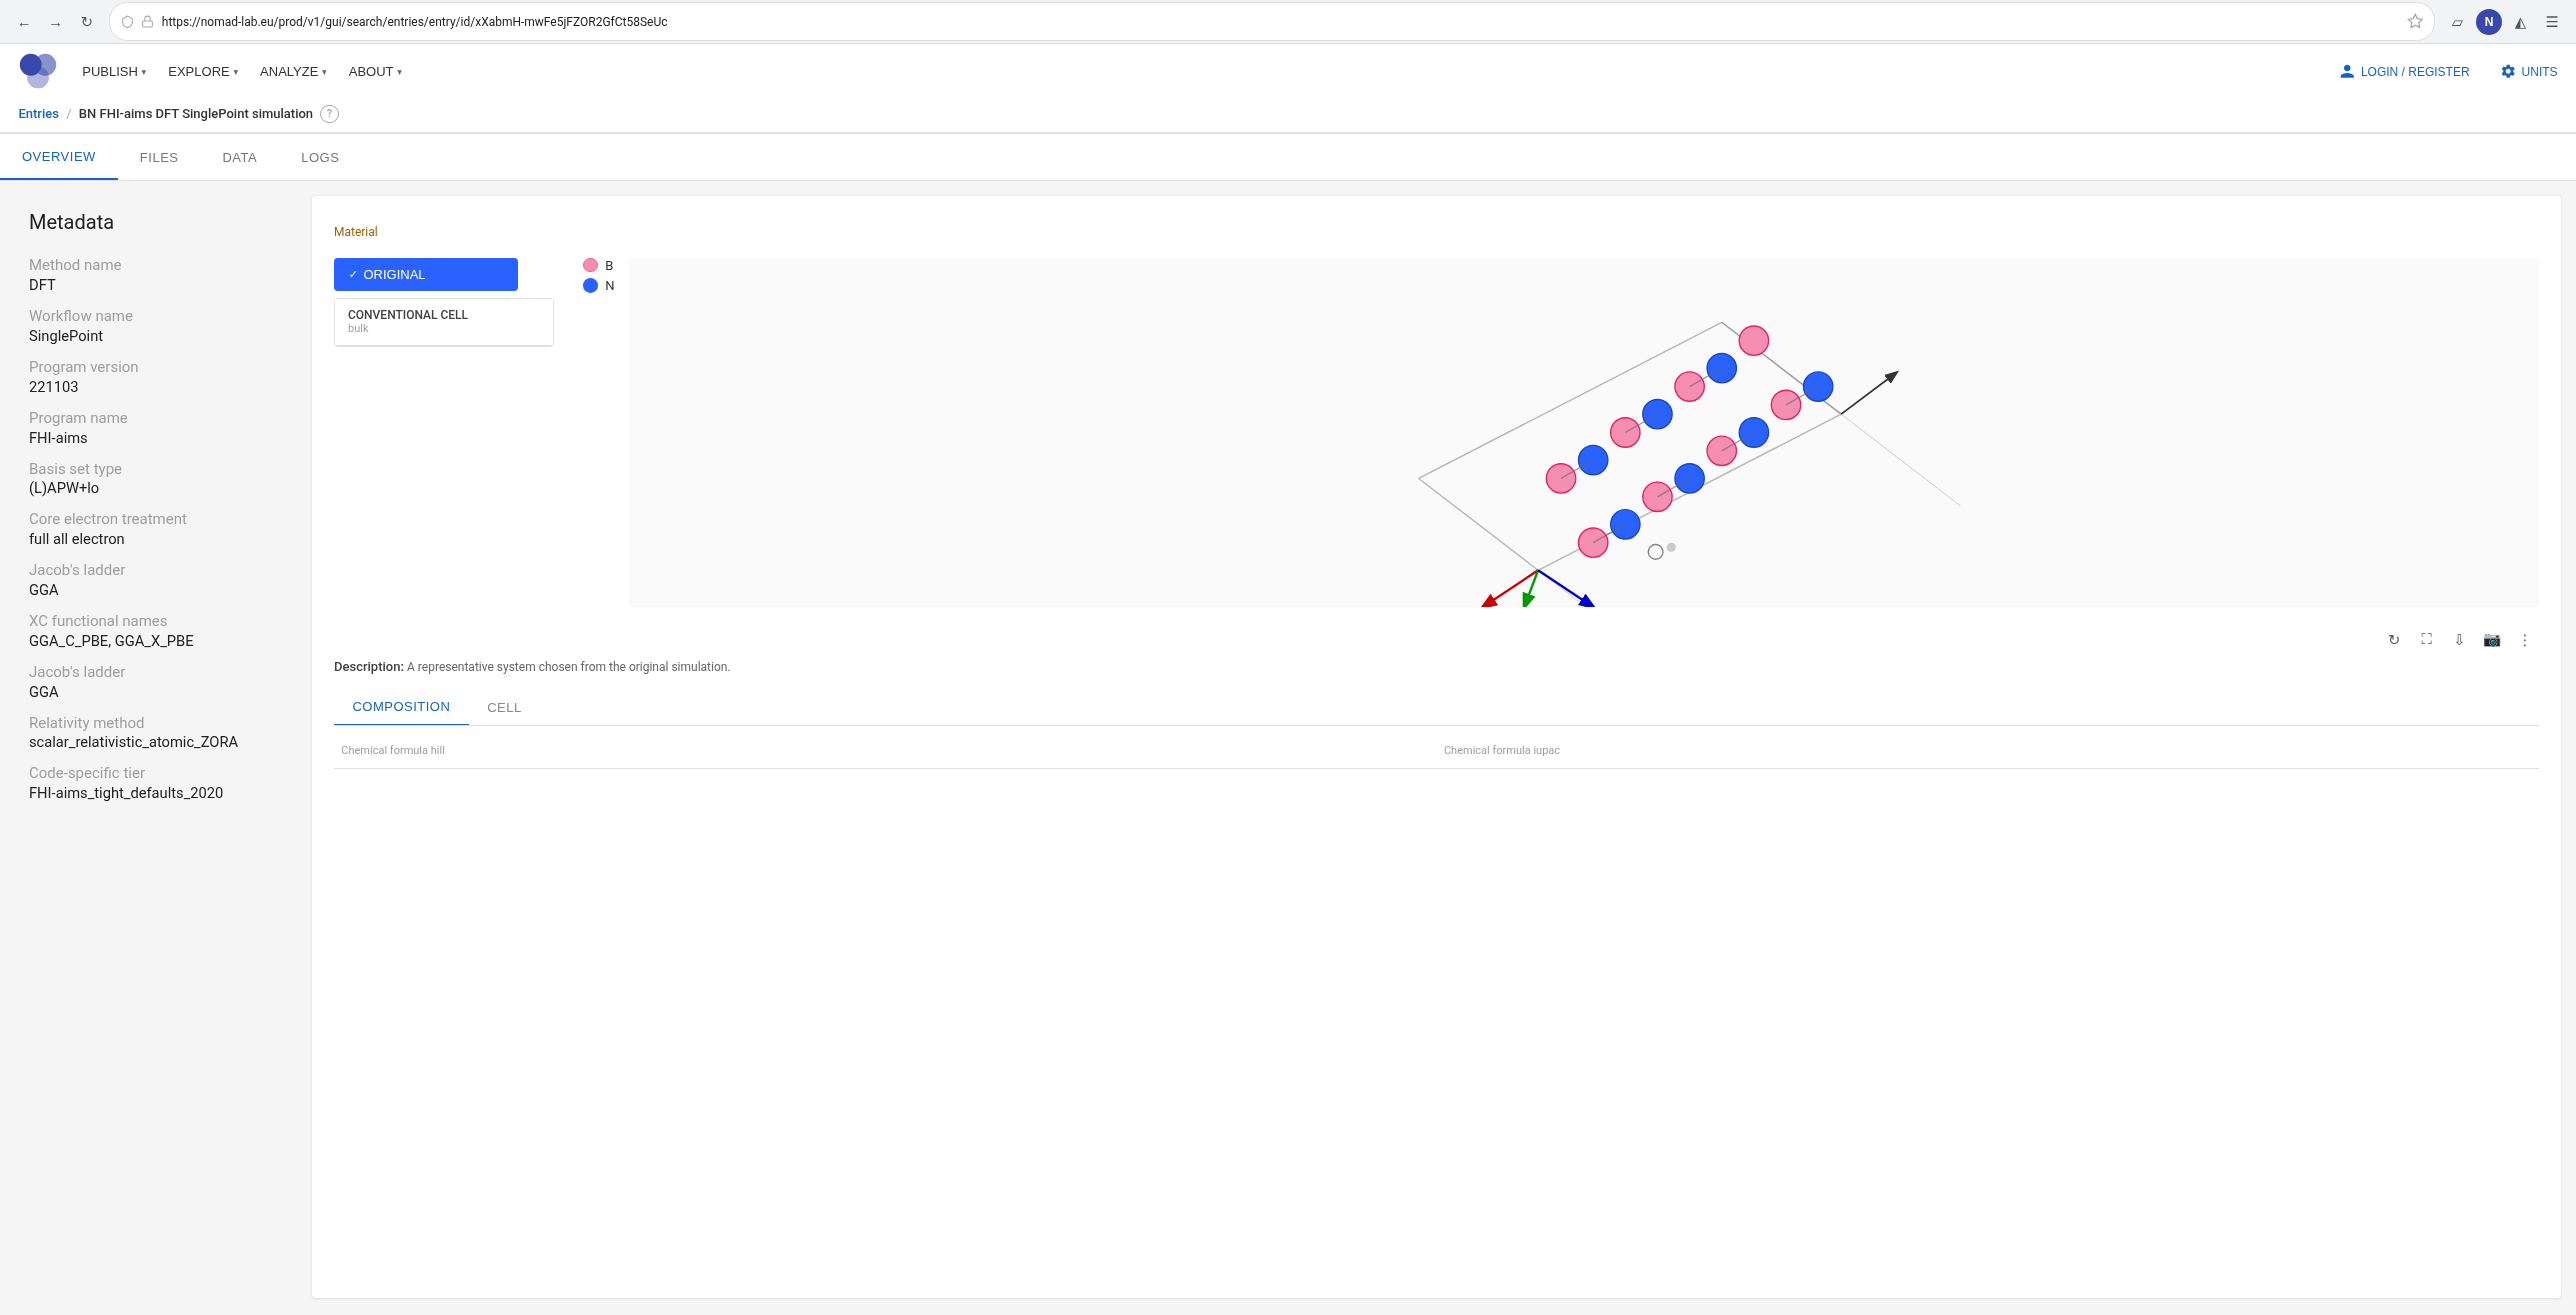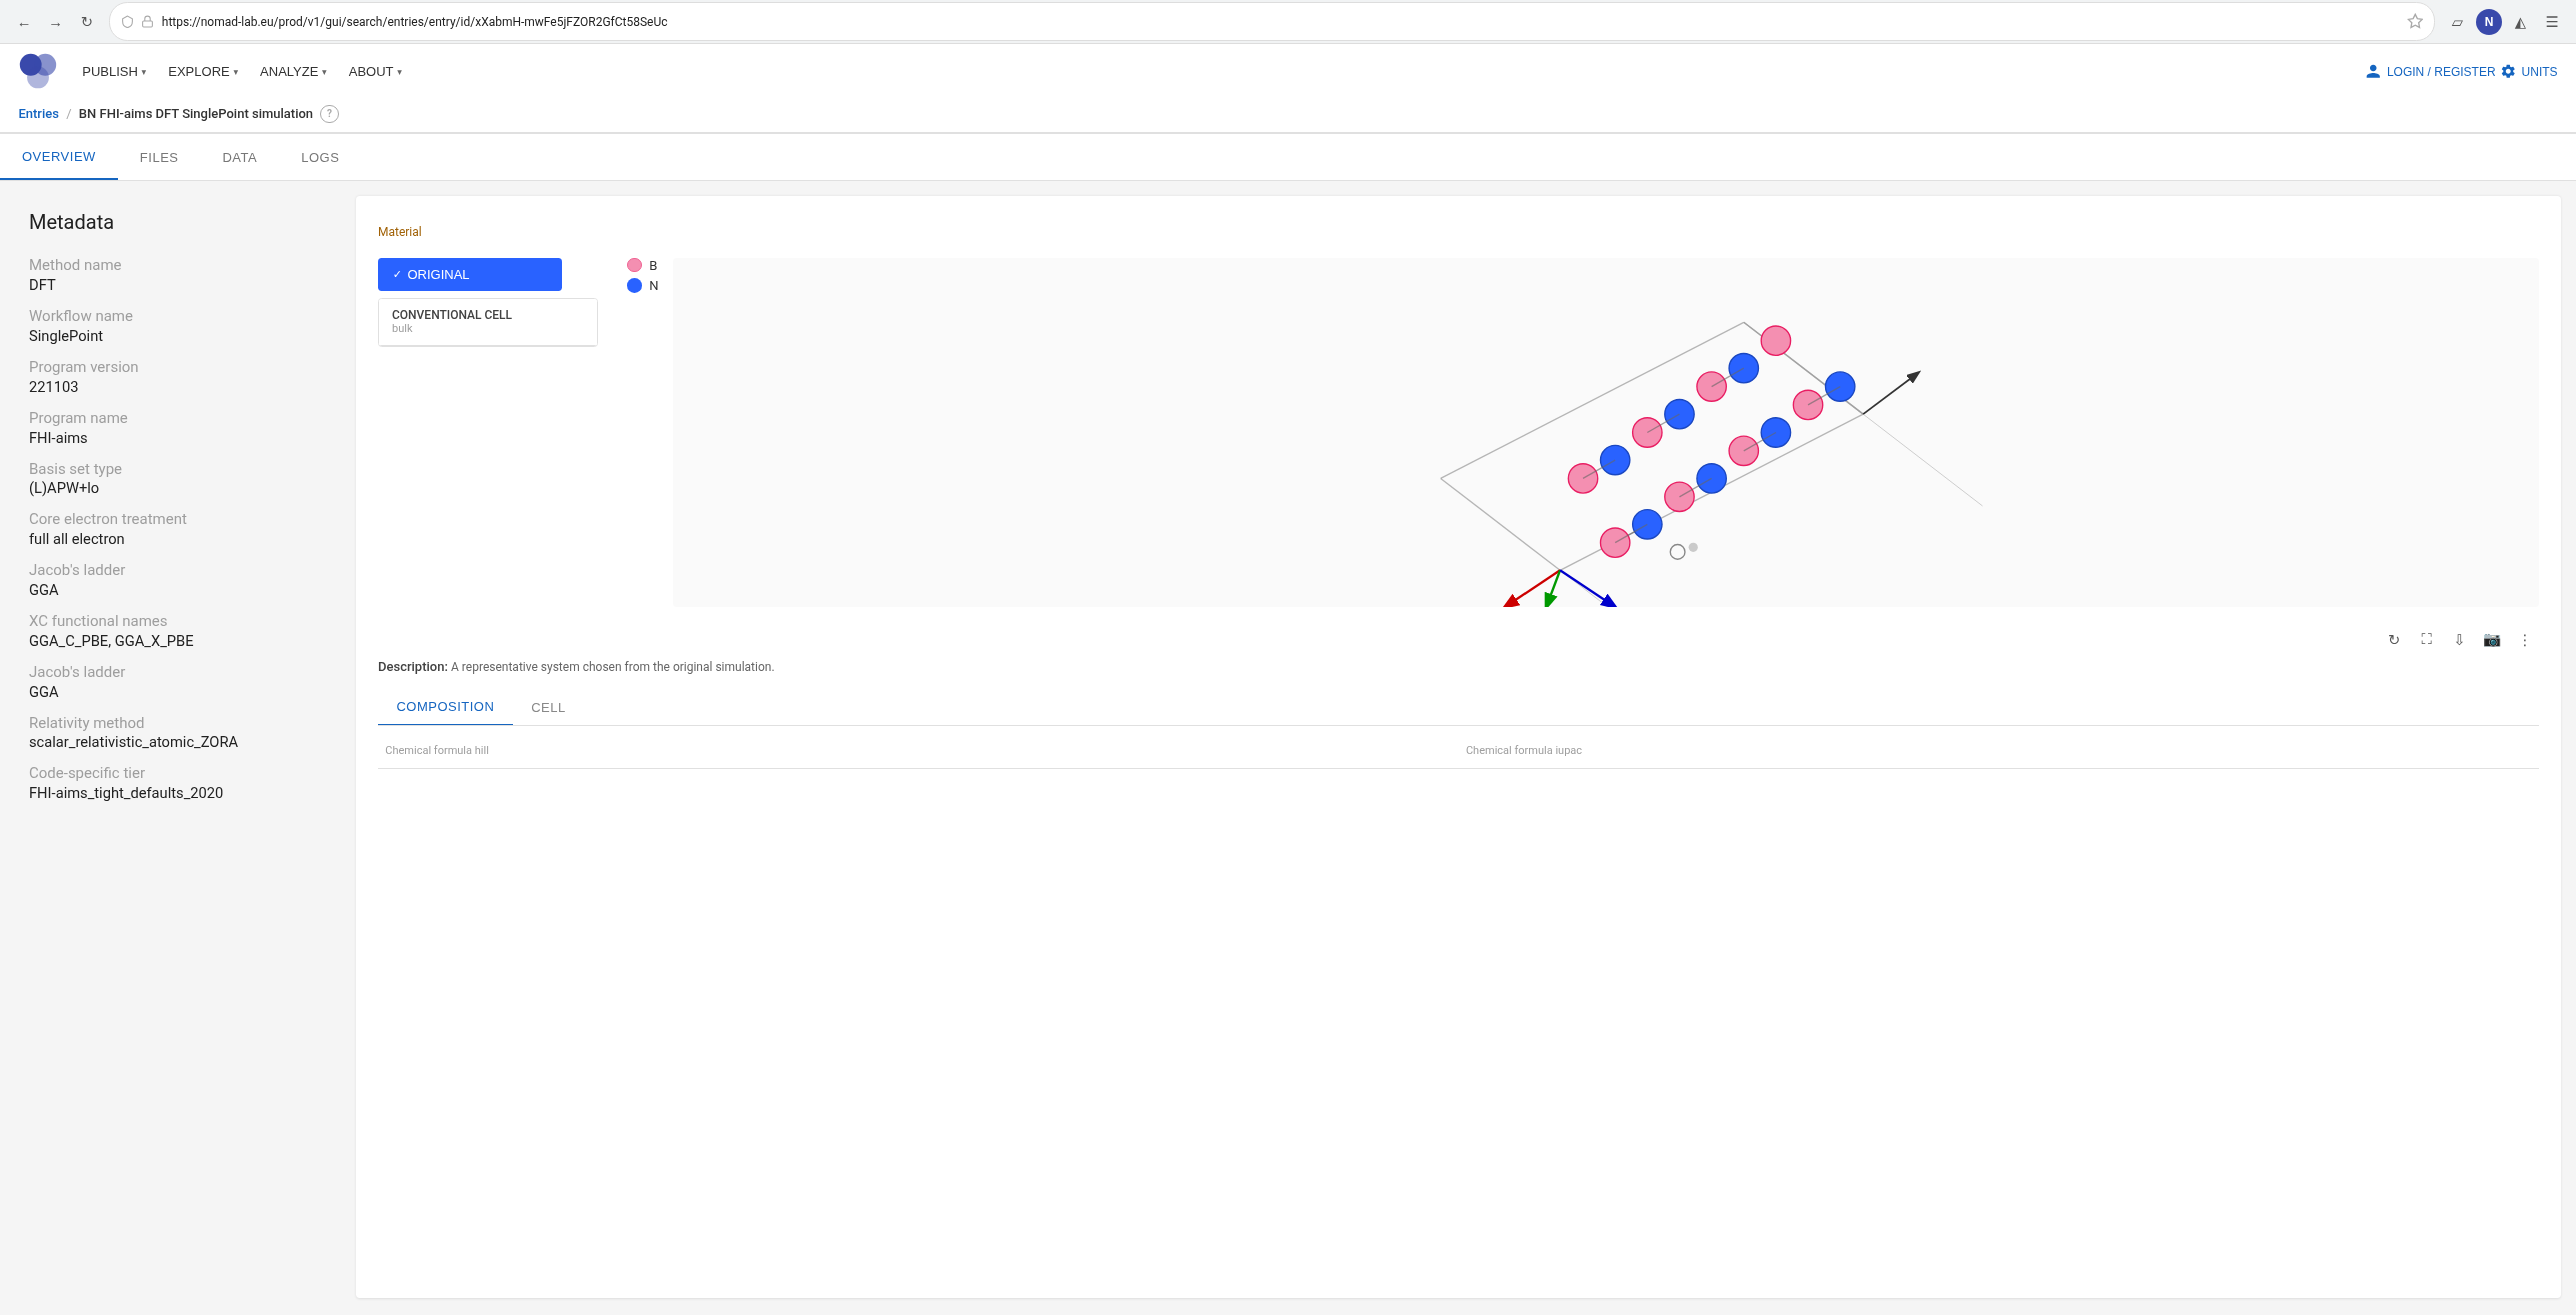--- a/index.html
+++ b/index.html
@@ -75,21 +75,21 @@
     .page-tab.active { color: #1565C0; border-bottom: 2.8px solid #1565C0; }
 
     
     .main-content {
       display: flex; min-height: calc(100vh - 184px);
       background: #f5f5f5;
     }
 
     
     .metadata-panel {
-      width: 356px; min-width: 257px;
+      width: 312px; min-width: 257px;
       background: #f5f5f5;
       padding: 29px 29px;
       flex-shrink: 0;
     }
     .metadata-title {
       font-size: 20px; font-weight: 400; color: #212121;
       margin-bottom: 22px;
     }
     .metadata-item { margin-bottom: 13px; }
     .metadata-label { font-size: 15px; color: #9e9e9e; margin-bottom: 1.8px; }
@@ -193,21 +193,21 @@
       background: white;
       border-bottom: 0.9px solid #e0e0e0;
     }
     .top-bar-inner {
       display: flex; align-items: center;
       padding: 0 18.4px;
       height: 55px;
     }
     .logo-area { display: flex; align-items: center; gap: 13px; margin-right: 14.7px; }
     .nav-area { display: flex; align-items: flex-start; gap: 3.7px; flex: 1; }
-    .nav-actions { display: flex; align-items: center; gap: 4px; }
+    .nav-actions { display: flex; align-items: center; gap: 30px; }
 
     .breadcrumb-bar {
       background: white;
       padding: 5.5px 18.4px 9.2px;
       border-bottom: 1.8px solid #e0e0e0;
       display: flex; align-items: center; gap: 7.3px;
     }
 
     
     .material-section-inner {

